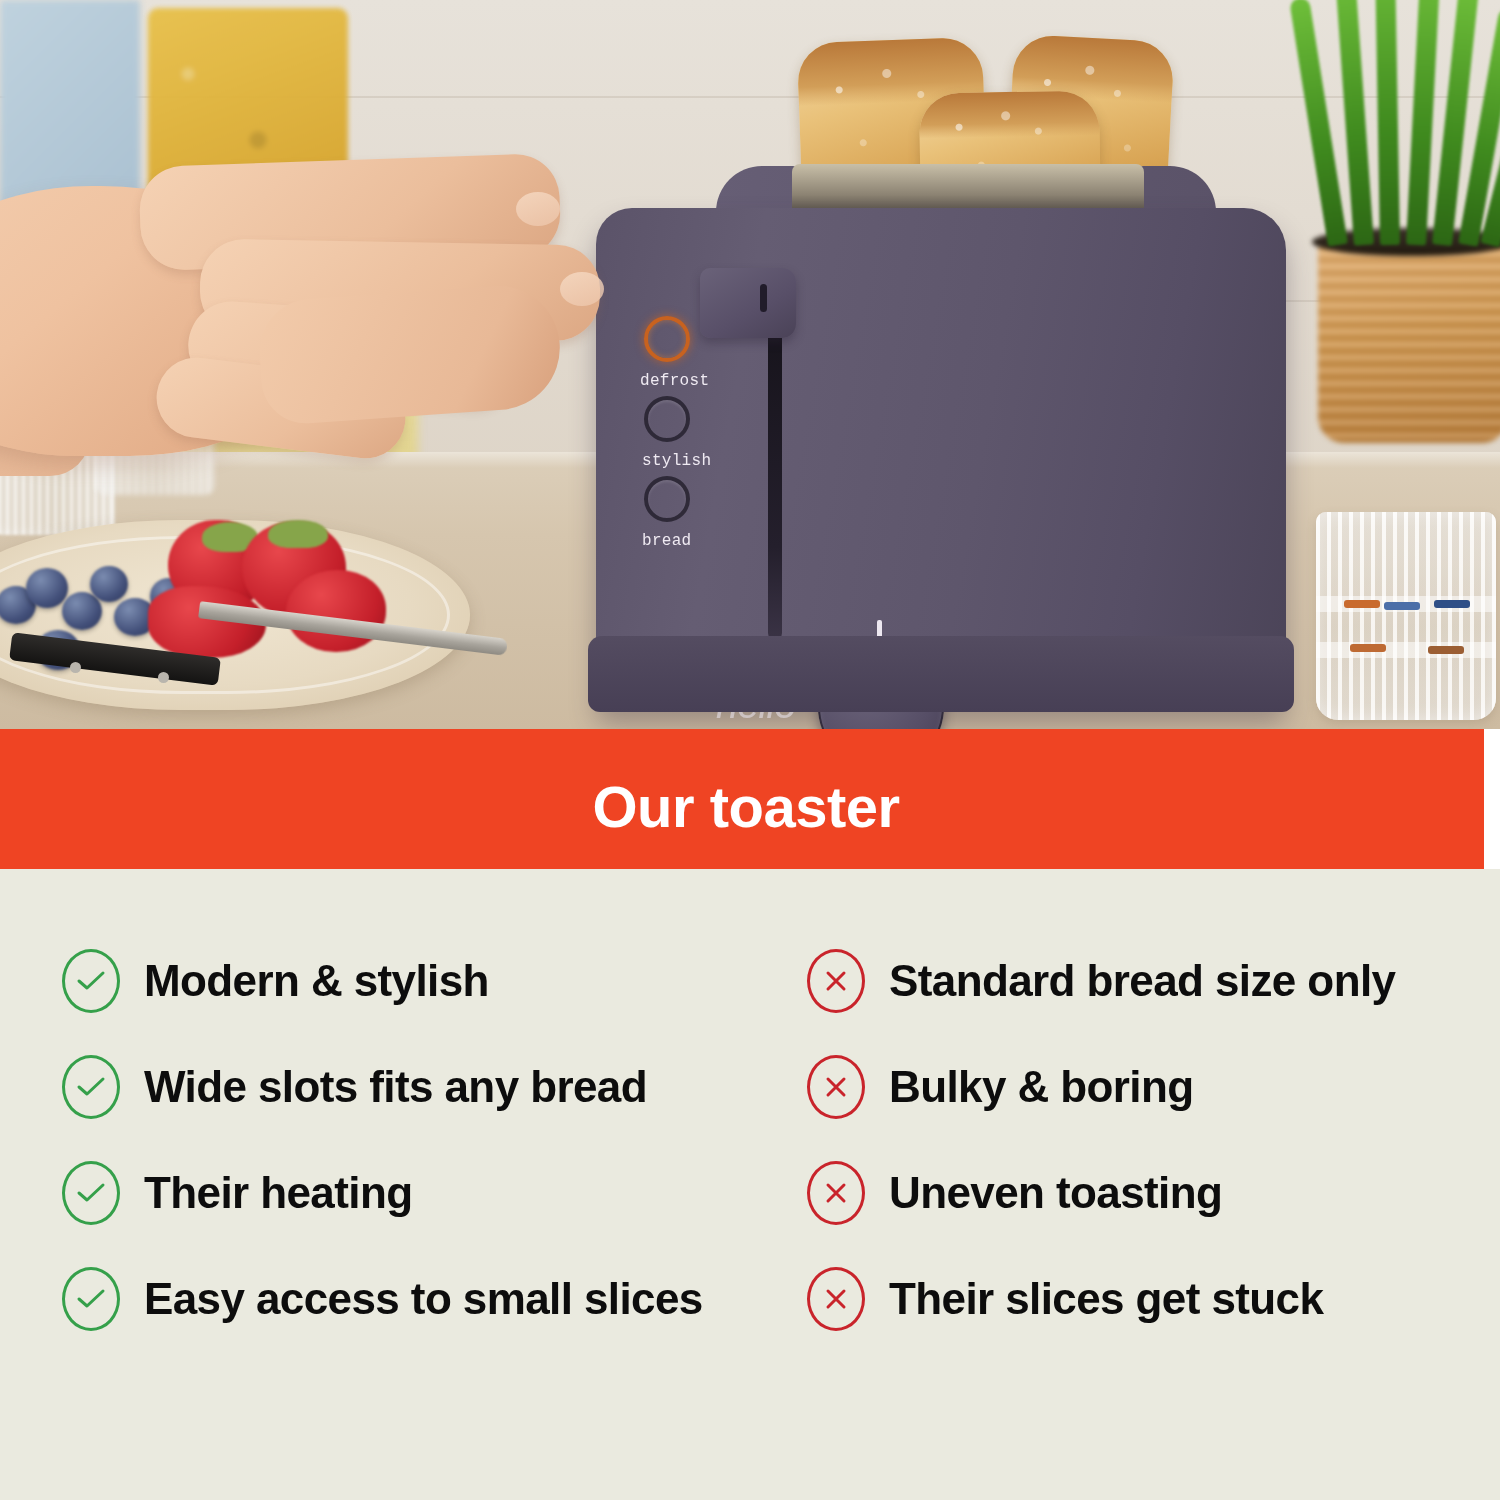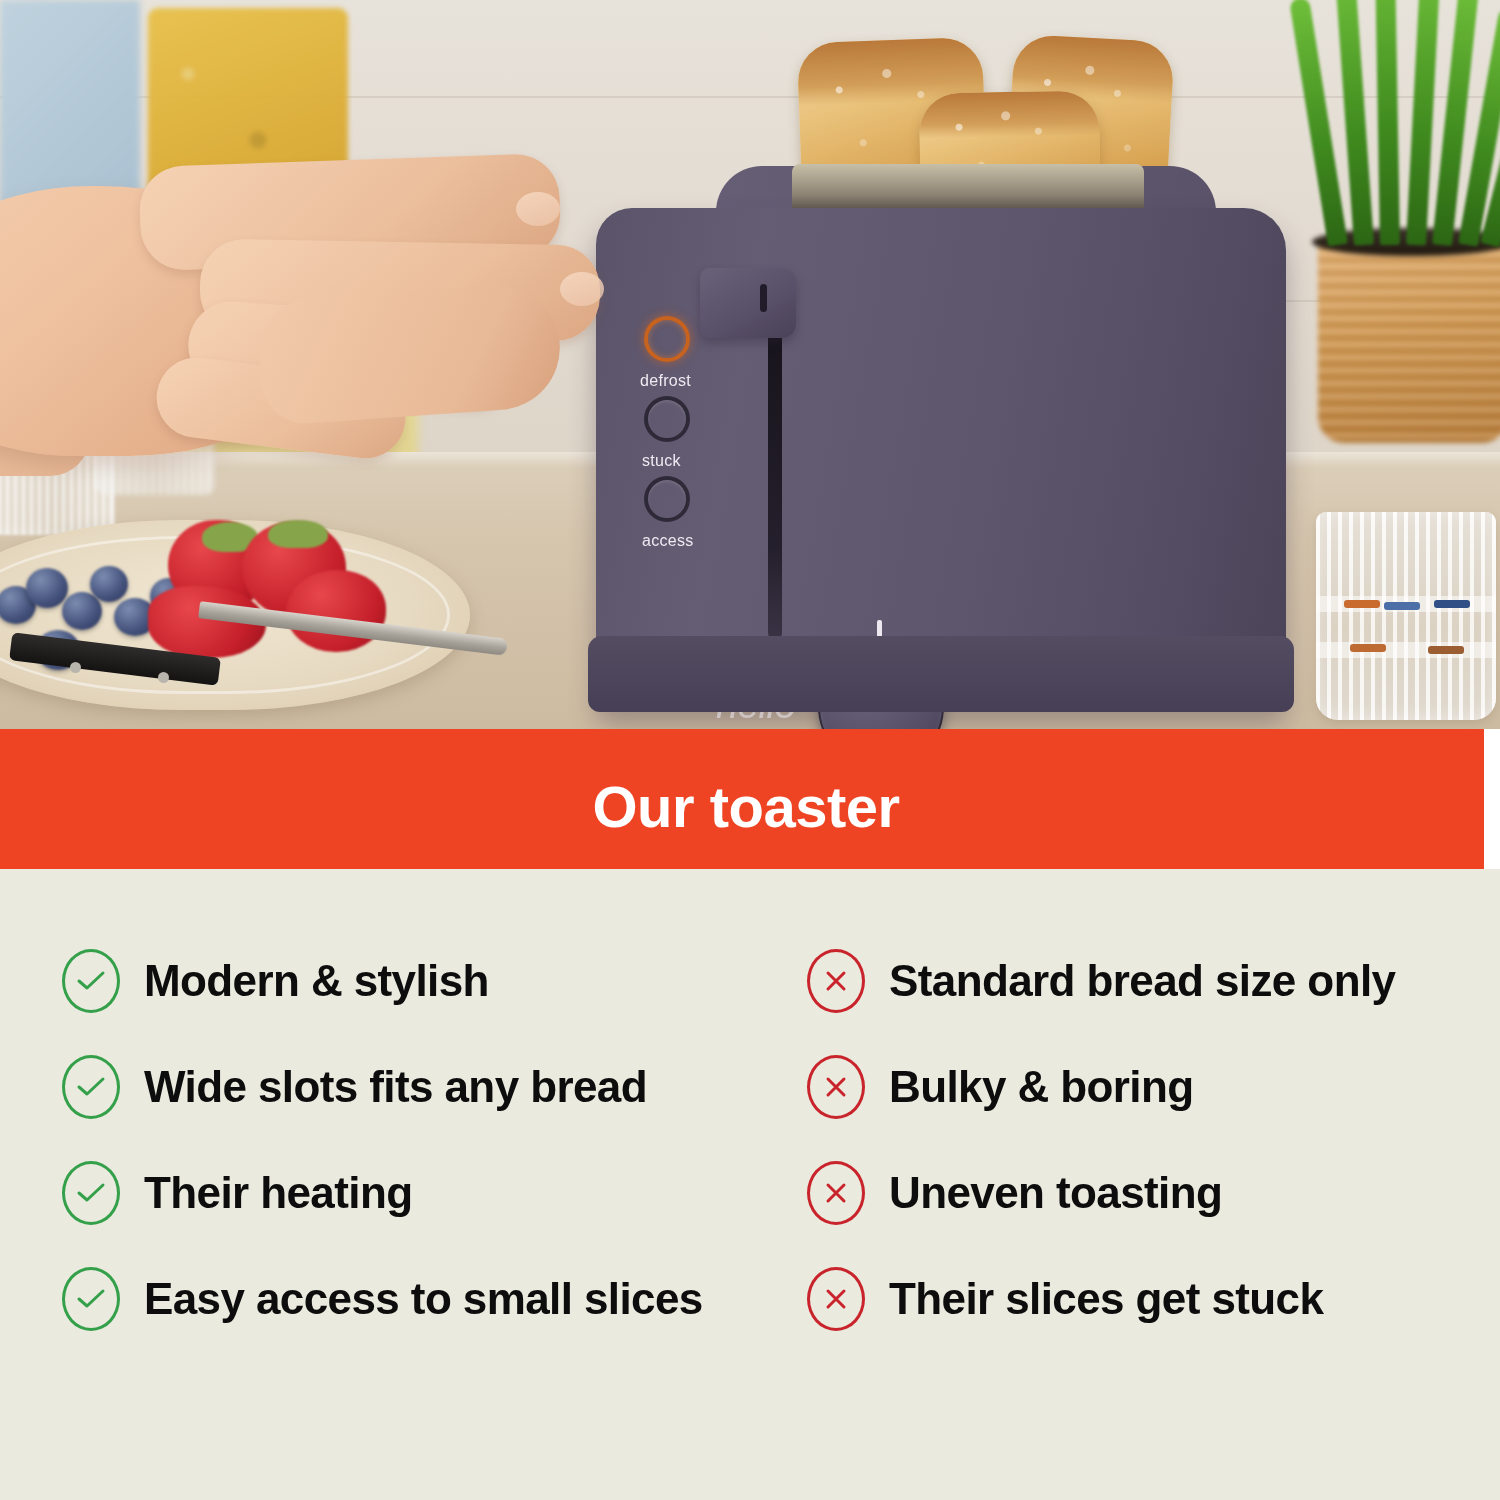--- a/index.html
+++ b/index.html
@@ -210,21 +210,21 @@
     position:absolute; width:46px; height:46px; border-radius:50%;
     border:4px solid rgba(30,26,38,.75);
     box-shadow:inset 0 2px 3px rgba(255,255,255,.12);
   }
   .panel-btn.active{
     border-color:#C8621F;
     box-shadow:0 0 10px rgba(210,100,30,.65), inset 0 0 6px rgba(230,130,50,.5);
   }
   .panel-label{
     position:absolute; color:#EFEAF2; font-size:16px; letter-spacing:.3px;
-    font-family:Liberation Sans, sans-serif;
+    font-family:Liberation Mono, monospace;
   }
   .brand{
     position:absolute; left:120px; top:474px; color:rgba(235,230,240,.55);
     font-size:40px; font-style:italic; letter-spacing:-1px;
   }
   .dial{
     position:absolute; left:222px; top:436px; width:126px; height:126px;
     border-radius:50%;
     background:radial-gradient(circle at 38% 32%, #6C647B, #564E66 60%, #443C52);
     border:2px solid rgba(25,20,32,.6);
@@ -454,24 +454,24 @@
       <div class="toaster-top"></div>
       <div class="toaster-slot-open"></div>
       <div class="toaster-body">
 
         <div class="toast-slot-line"></div>
 
         <div class="panel-btn active" style="left:48px;top:108px"></div>
         <div class="panel-label" style="left:44px;top:164px">defrost</div>
 
         <div class="panel-btn" style="left:48px;top:188px"></div>
-        <div class="panel-label" style="left:46px;top:244px">stuck</div>
+        <div class="panel-label" style="left:46px;top:244px">stylish</div>
 
         <div class="panel-btn" style="left:48px;top:268px"></div>
-        <div class="panel-label" style="left:46px;top:324px">access</div>
+        <div class="panel-label" style="left:46px;top:324px">bread</div>
 
         <div class="brand">hello</div>
 
         <div class="dial"></div>
         <div class="dial-mark"></div>
         <div class="dial-num" style="left:240px;top:446px;transform:rotate(-42deg)">2</div>
         <div class="dial-num" style="left:276px;top:436px;transform:rotate(-14deg)">3</div>
         <div class="dial-num" style="left:314px;top:456px;transform:rotate(22deg)">4</div>
         <div class="dial-num" style="left:334px;top:490px;transform:rotate(48deg)">5</div>
       </div>

